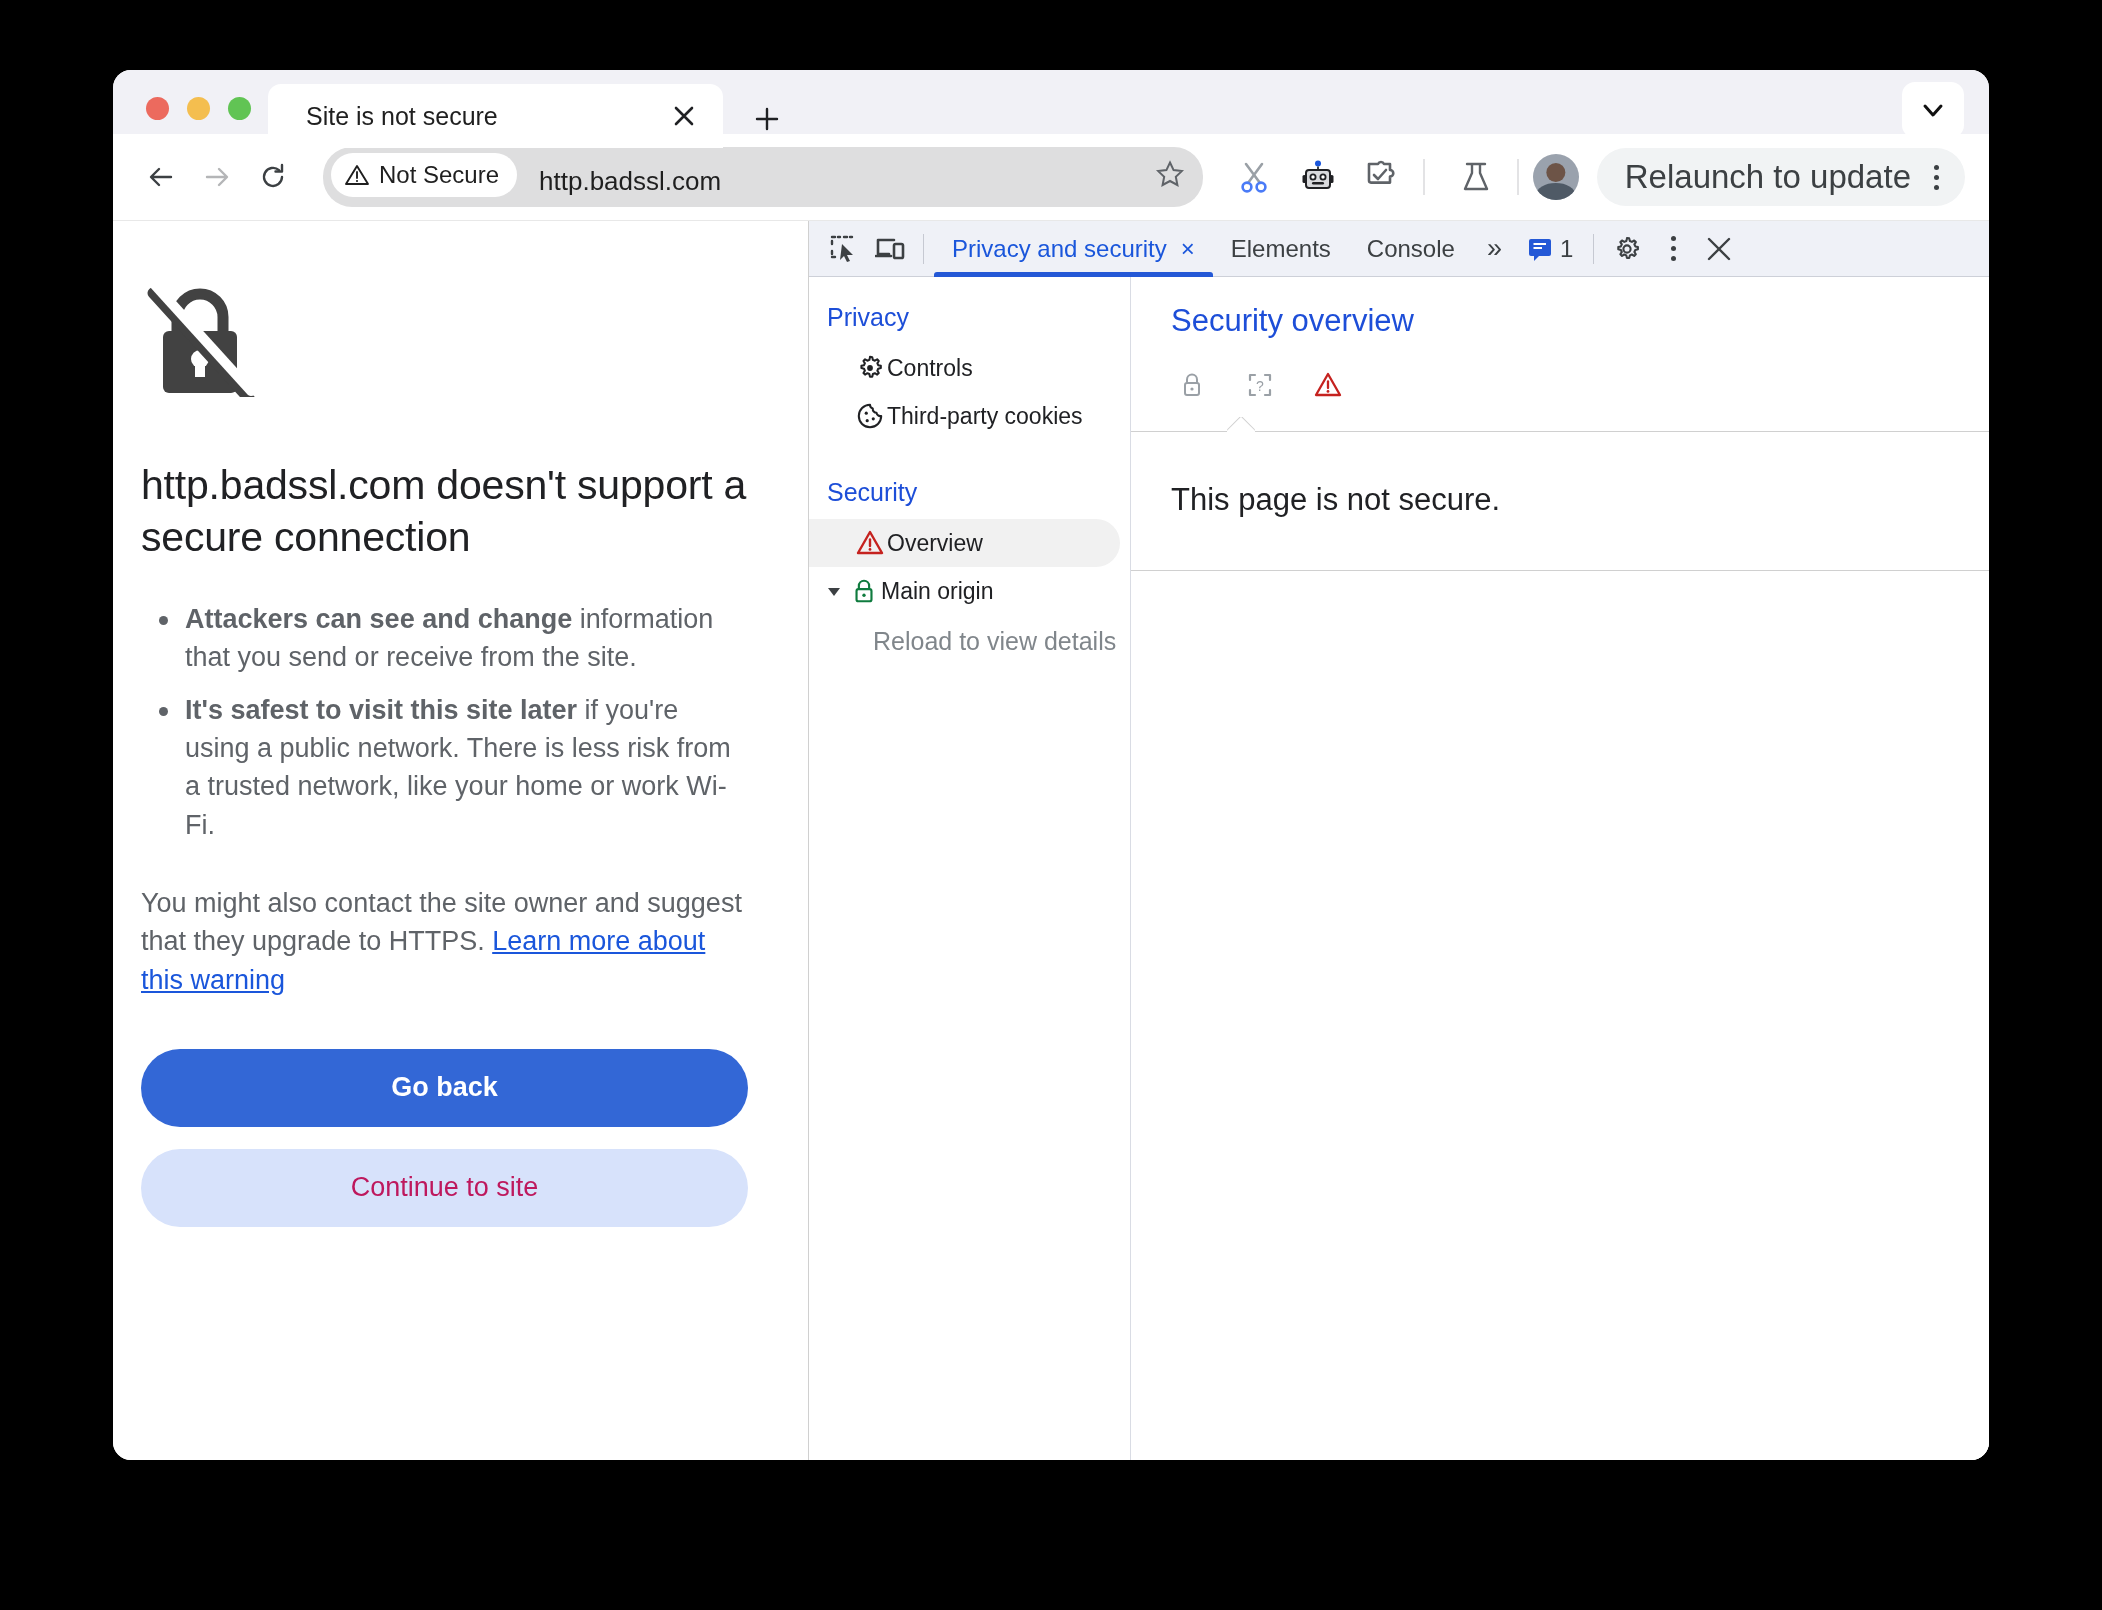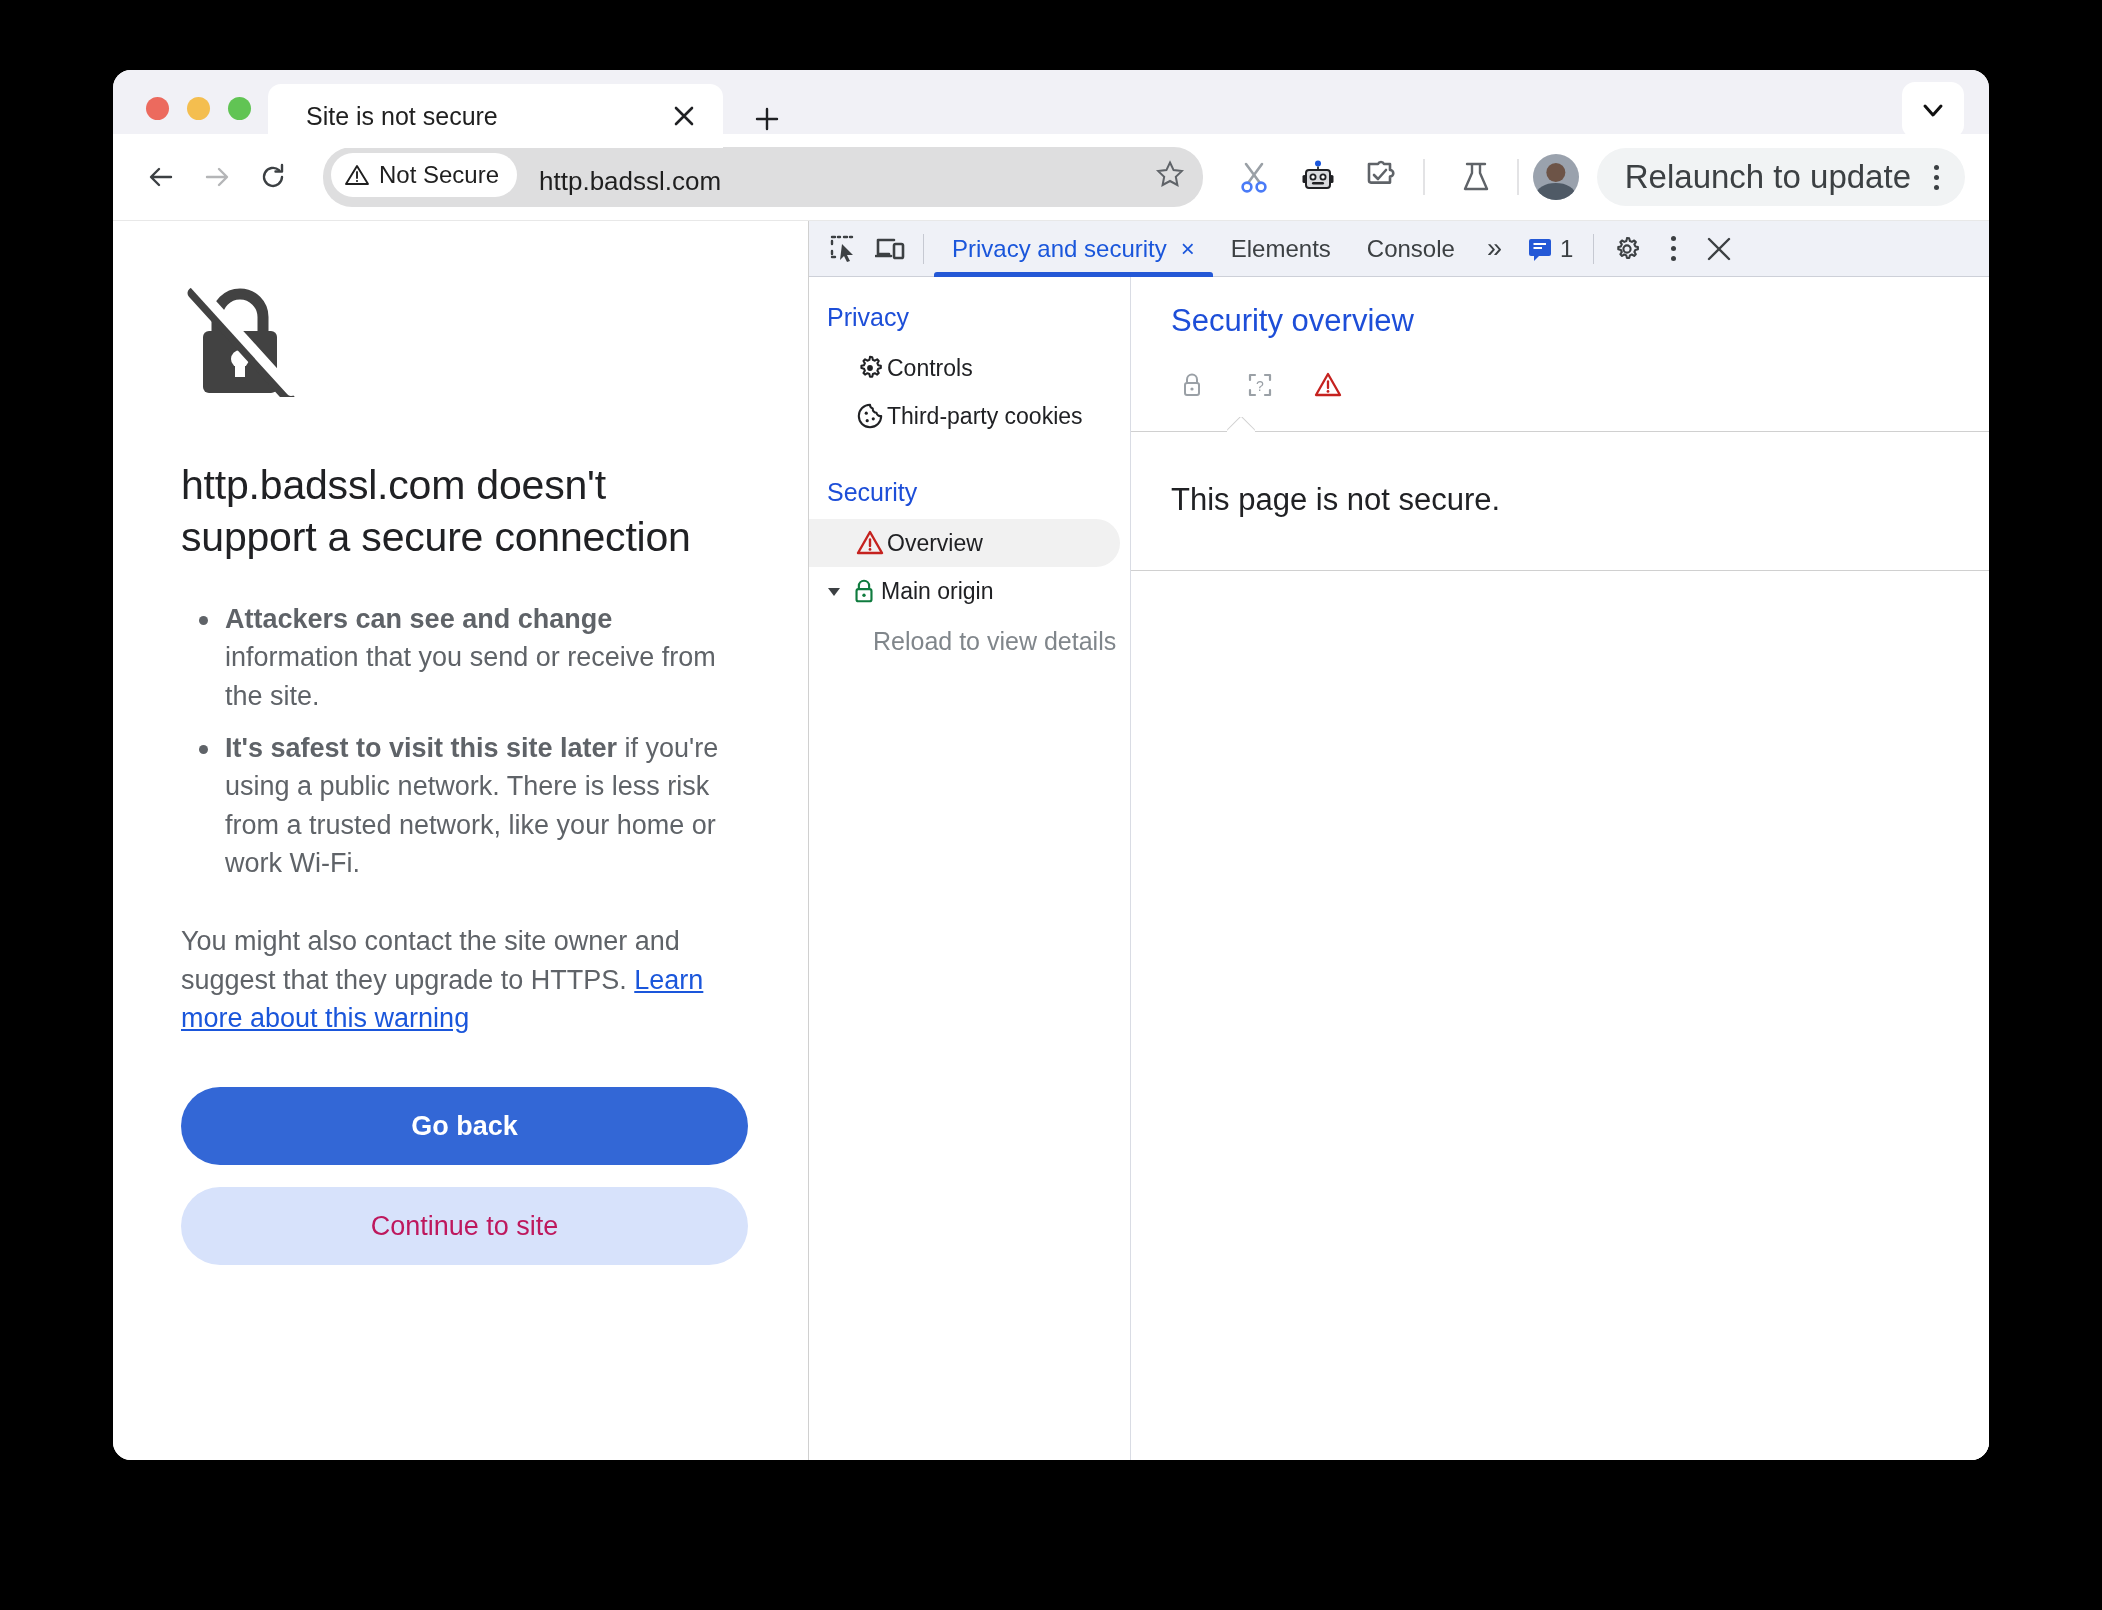--- a/index.html
+++ b/index.html
@@ -198,21 +198,21 @@
     display: flex;
     min-height: 0;
     border-top: 1px solid #e8e8e8;
   }
 
   
   .page {
     width: 695px;
     flex: 0 0 auto;
     background: #ffffff;
-    padding: 58px 60px 0 68px;
+    padding: 58px 60px 0 28px;
     overflow: hidden;
   }
   .lock-broken { margin-bottom: 58px; }
   .page h1 {
     font-size: 41px;
     line-height: 1.28;
     font-weight: 400;
     color: #202124;
     letter-spacing: -0.2px;
     margin-bottom: 36px;

